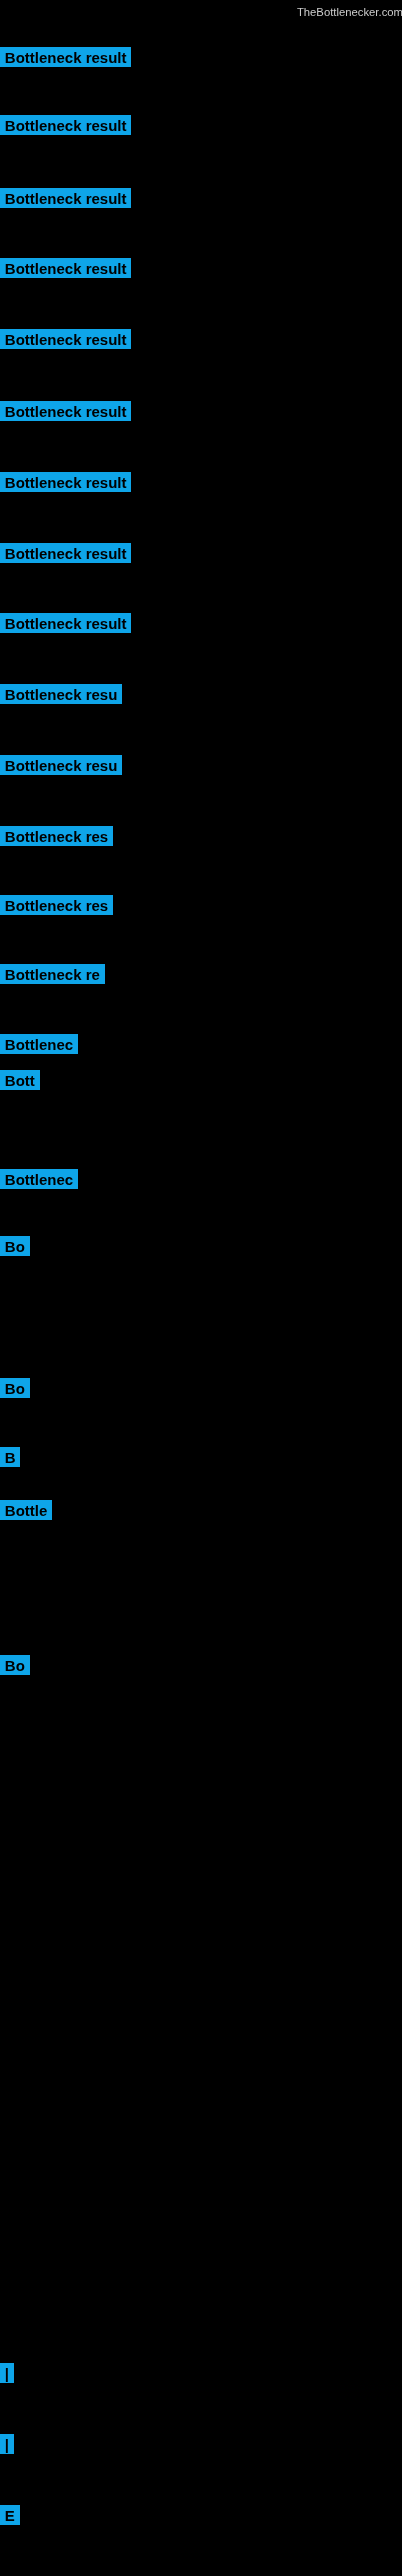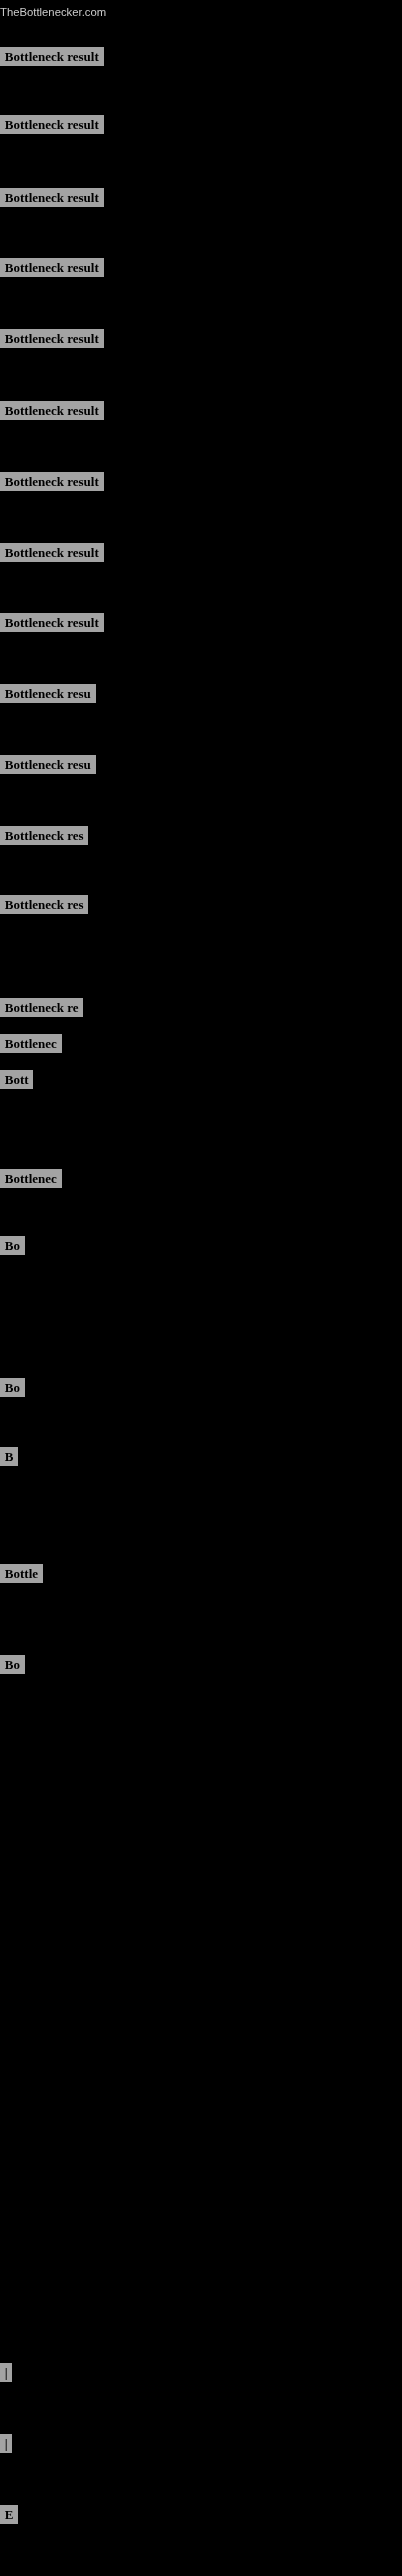--- a/index.html
+++ b/index.html
@@ -10,40 +10,39 @@
 
     body {
       background-color: #000000;
       width: 403px;
       min-height: 2576px;
       font-family: Arial, sans-serif;
       position: relative;
     }
 
     .site-title {
-      text-align: left;
+      text-align: right;
       color: #cccccc;
       font-size: 11.3px;
       padding: 6.4px 0;
       position: absolute;
       width: 100%;
       top: 0;
     }
 
     .bottleneck-label {
-      background-color: #a3a3a3;
+      background-color: #0ea5e9;
       color: #000000;
-      font-size: 13px;
+      font-size: 15px;
       font-weight: bold;
       padding: 1.6px 4.8px;
       display: inline-block;
       position: absolute;
       left: 0;
       white-space: nowrap;
-      font-family: Liberation Serif, serif;
     }
   </style>
 </head>
 <body>
 
 <span class="site-title">TheBottlenecker.com</span>
 
 <div id="labels-container">
     <div class="bottleneck-label" style="top: 47px;">Bottleneck result</div>
     <div class="bottleneck-label" style="top: 115px;">Bottleneck result</div>
@@ -51,26 +50,26 @@
     <div class="bottleneck-label" style="top: 258px;">Bottleneck result</div>
     <div class="bottleneck-label" style="top: 329px;">Bottleneck result</div>
     <div class="bottleneck-label" style="top: 401px;">Bottleneck result</div>
     <div class="bottleneck-label" style="top: 472px;">Bottleneck result</div>
     <div class="bottleneck-label" style="top: 543px;">Bottleneck result</div>
     <div class="bottleneck-label" style="top: 613px;">Bottleneck result</div>
     <div class="bottleneck-label" style="top: 684px;">Bottleneck resu</div>
     <div class="bottleneck-label" style="top: 755px;">Bottleneck resu</div>
     <div class="bottleneck-label" style="top: 826px;">Bottleneck res</div>
     <div class="bottleneck-label" style="top: 895px;">Bottleneck res</div>
-    <div class="bottleneck-label" style="top: 998px;">Bottleneck re</div>
+    <div class="bottleneck-label" style="top: 964px;">Bottleneck re</div>
     <div class="bottleneck-label" style="top: 1034px;">Bottlenec</div>
     <div class="bottleneck-label" style="top: 1070px;">Bott</div>
     <div class="bottleneck-label" style="top: 1169px;">Bottlenec</div>
     <div class="bottleneck-label" style="top: 1236px;">Bo</div>
     <div class="bottleneck-label" style="top: 1378px;">Bo</div>
     <div class="bottleneck-label" style="top: 1447px;">B</div>
-    <div class="bottleneck-label" style="top: 1564px;">Bottle</div>
+    <div class="bottleneck-label" style="top: 1500px;">Bottle</div>
     <div class="bottleneck-label" style="top: 1655px;">Bo</div>
     <div class="bottleneck-label" style="top: 2363px;">|</div>
     <div class="bottleneck-label" style="top: 2434px;">|</div>
     <div class="bottleneck-label" style="top: 2505px;">E</div>
   </div>
 
 
 </body></html>

